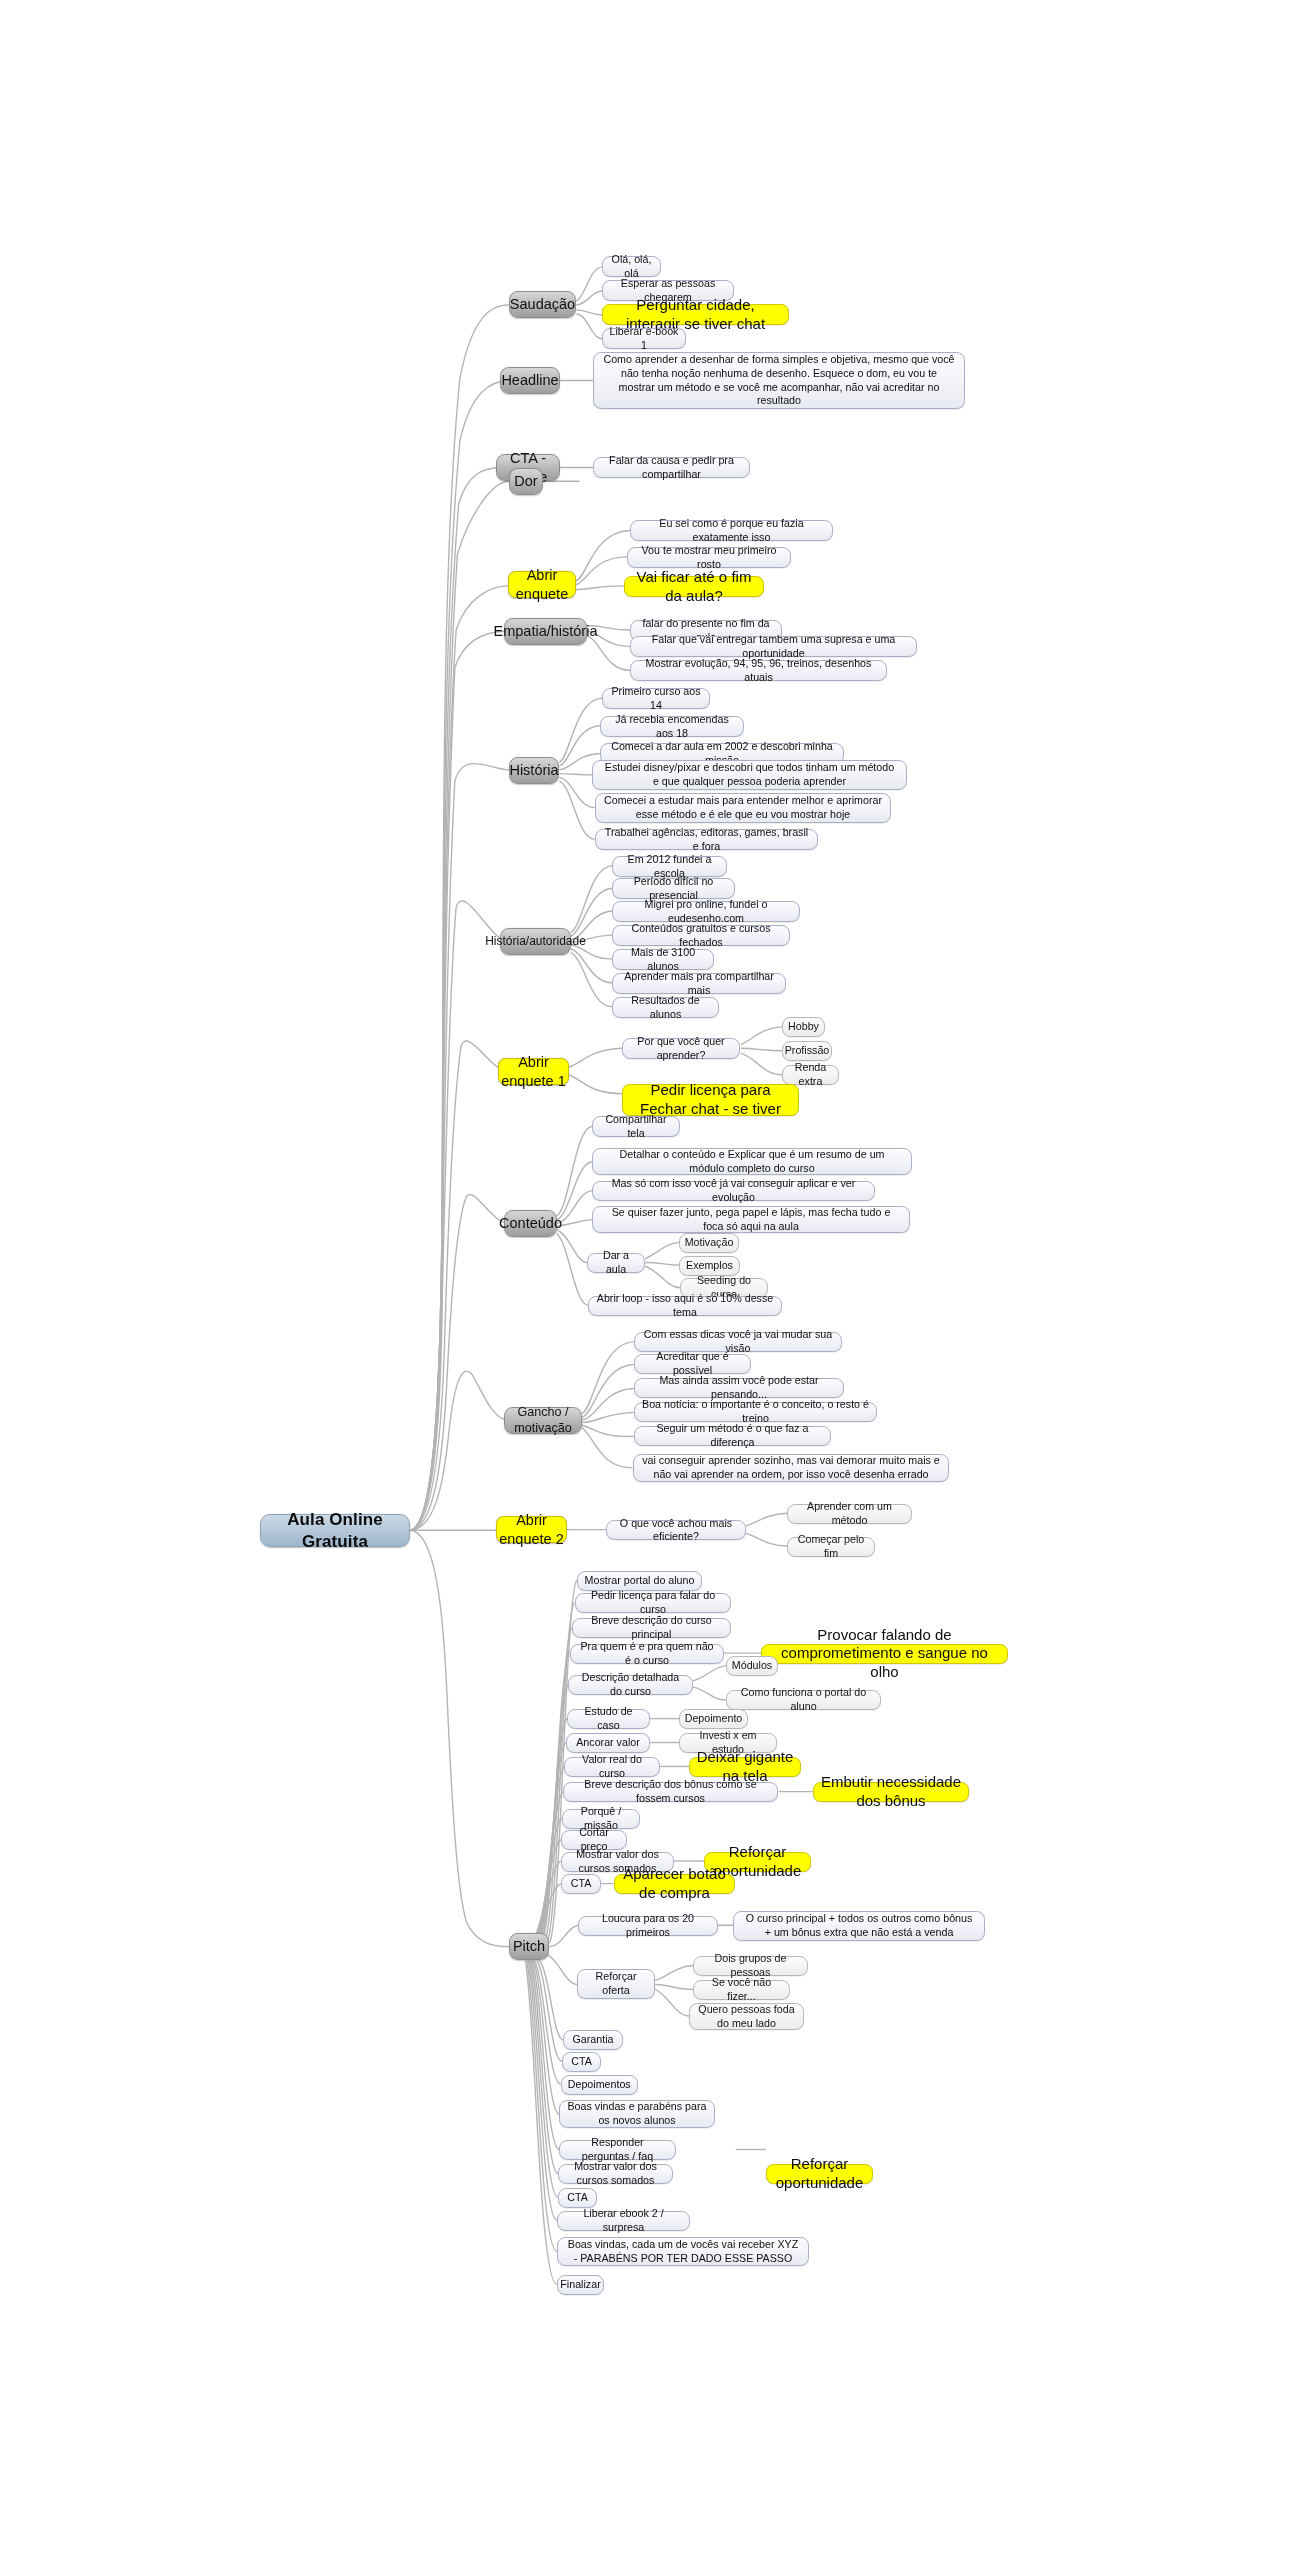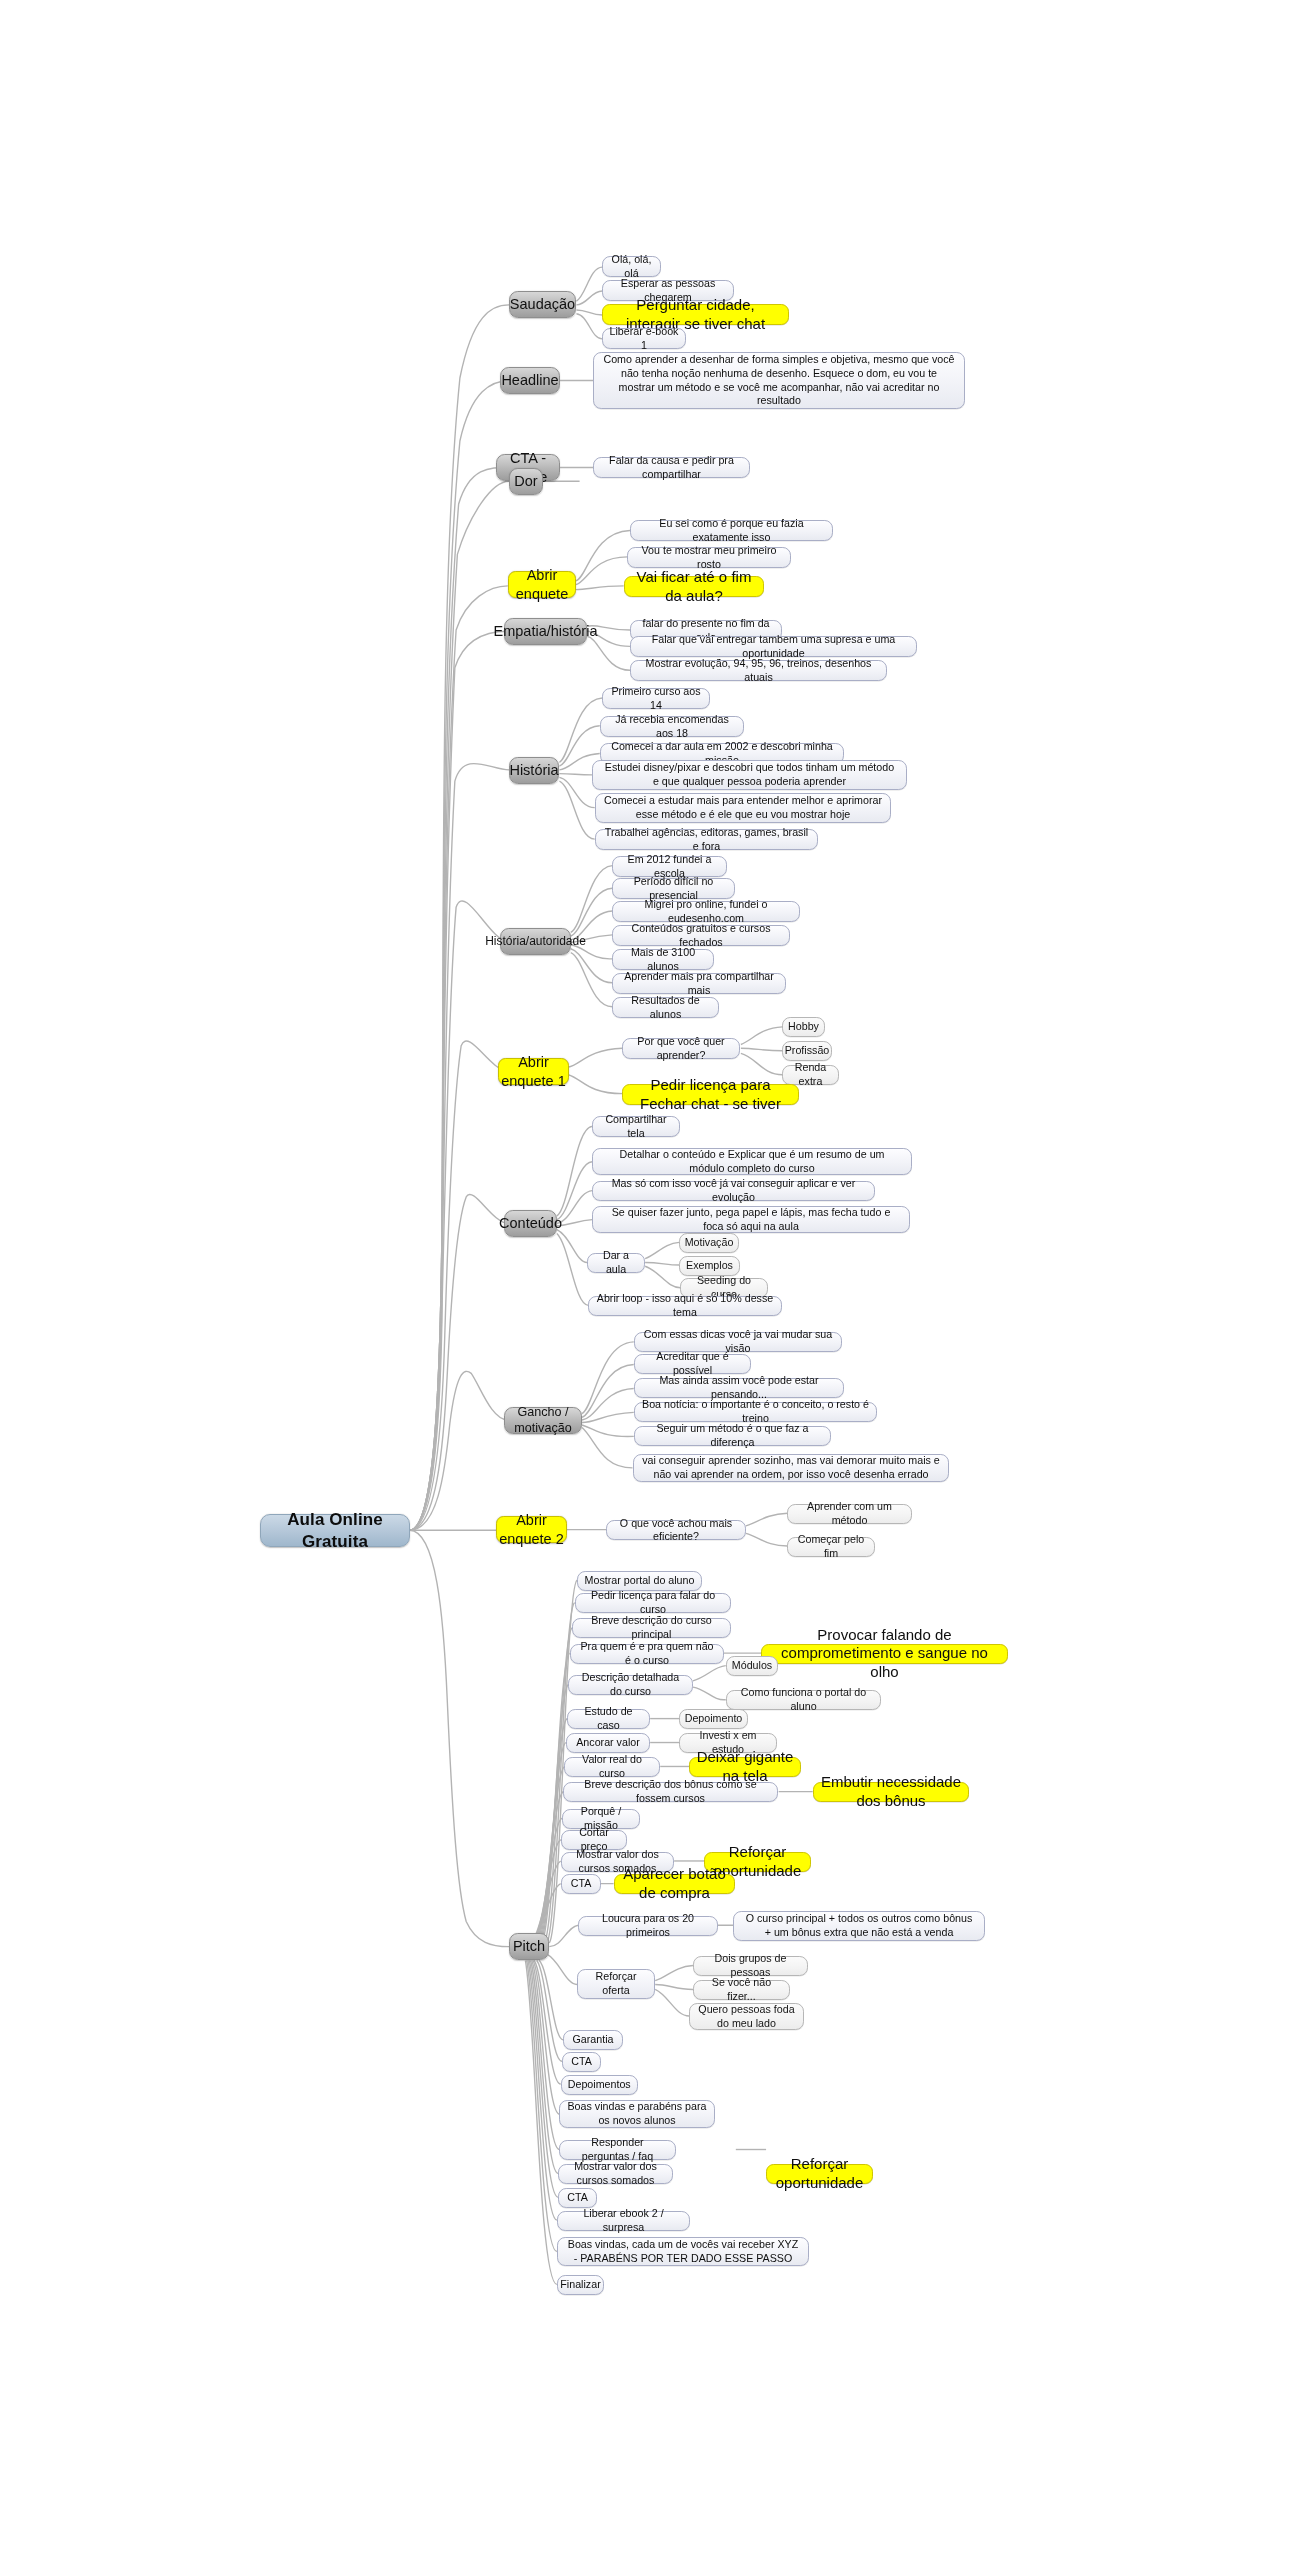--- a/index.html
+++ b/index.html
@@ -303,21 +303,21 @@
     </div>
   <div class="node n-sub" style="left:782px;top:1017px;width:43px;height:19.5px;">
       <span>Hobby</span>
     </div>
   <div class="node n-sub" style="left:782px;top:1041px;width:50px;height:19.5px;">
       <span>Profissão</span>
     </div>
   <div class="node n-sub" style="left:782px;top:1065px;width:57px;height:19.5px;">
       <span>Renda extra</span>
     </div>
-  <div class="node n-leaf-yellow" style="left:622px;top:1084px;width:177px;height:21px;">
+  <div class="node n-leaf-yellow" style="left:622px;top:1084px;width:177px;height:32px;">
       <span>Pedir licença para Fechar chat - se tiver</span>
     </div>
 
   <div class="node n-branch" style="left:504px;top:1210px;width:53px;height:27px;">
       <span>Conteúdo</span>
     </div>
   <div class="node n-leaf" style="left:592px;top:1116px;width:88px;height:21px;">
       <span>Compartilhar tela</span>
     </div>
   <div class="node n-leaf n-multi" style="left:592px;top:1148px;width:320px;height:27px;padding:1.9px 7.6px;">

